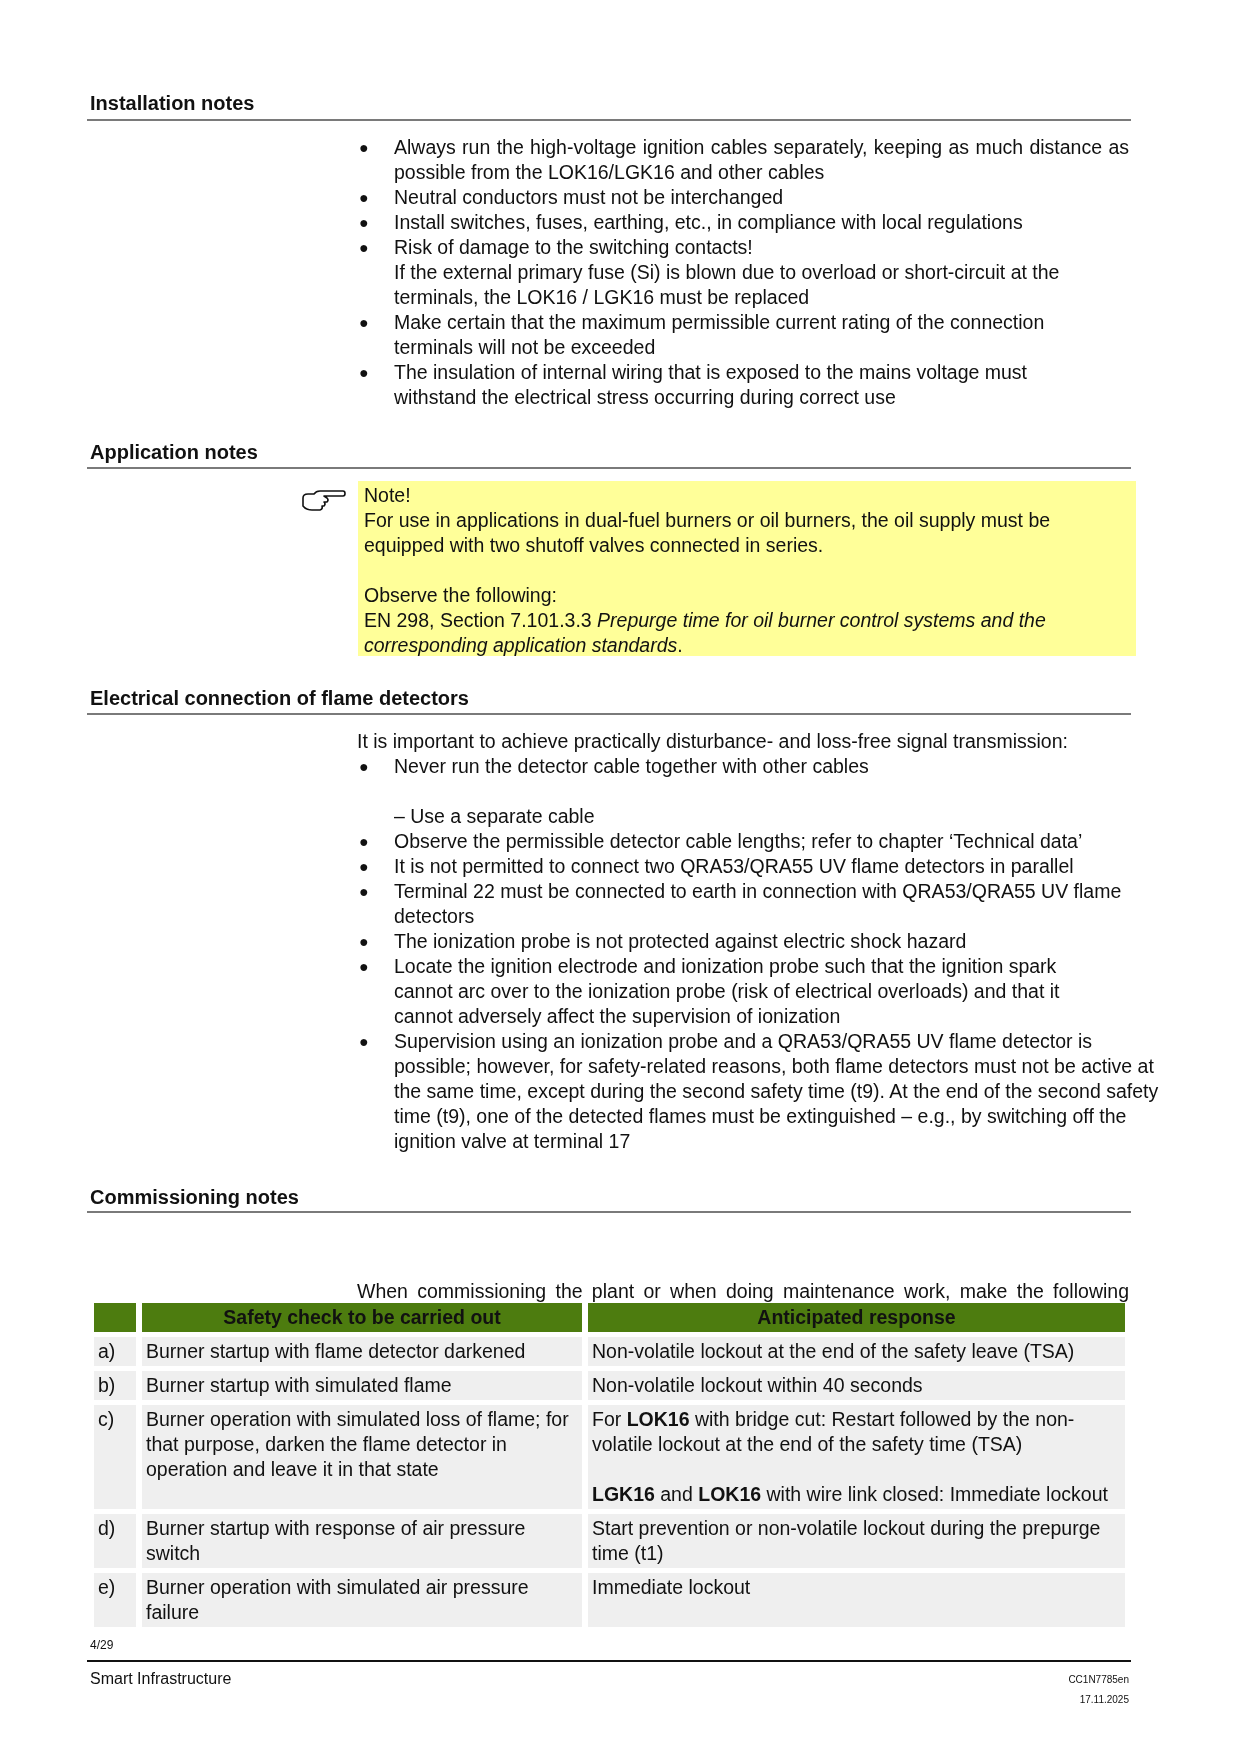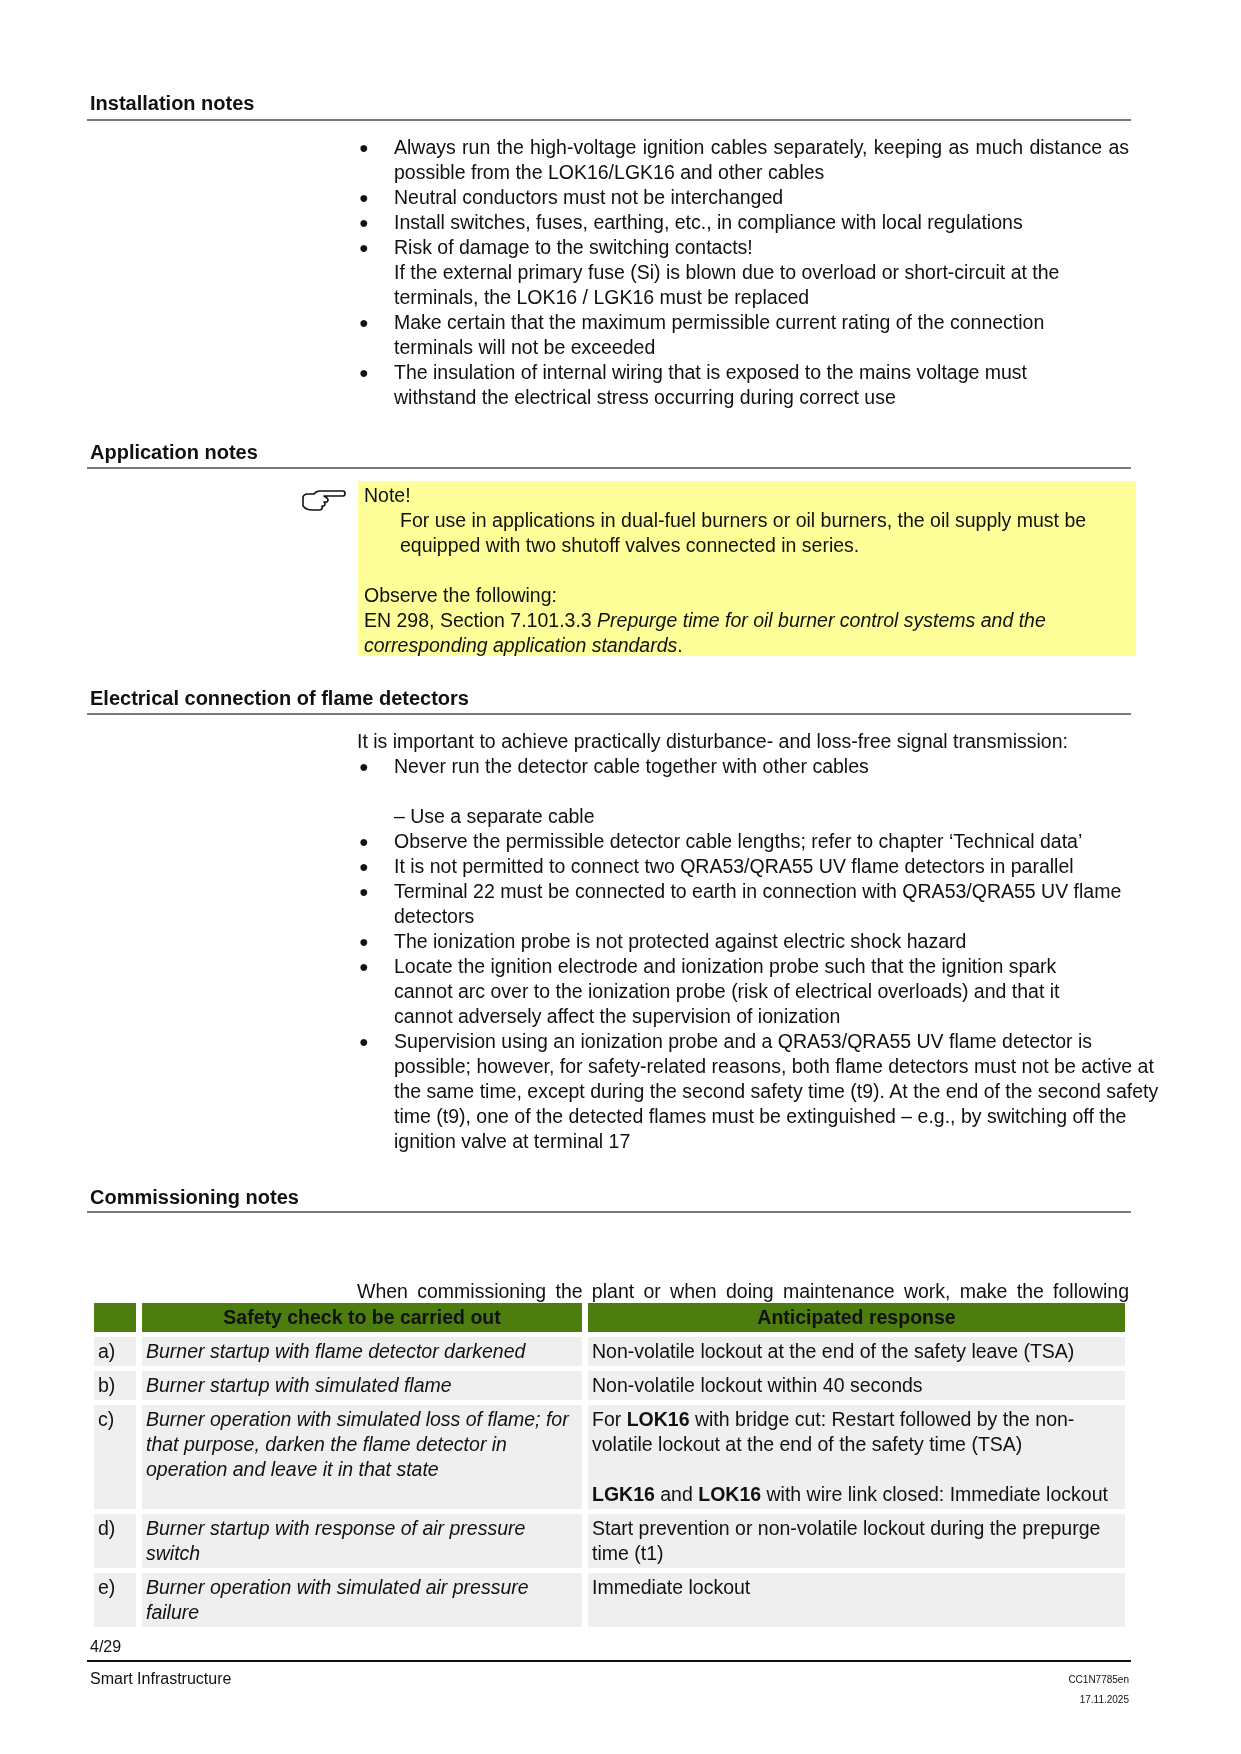--- a/index.html
+++ b/index.html
@@ -36,22 +36,22 @@
   .hand-icon { position: absolute; left: 300px; top: 488px; width: 46px; height: 28px; }
   table.checks {
     position: absolute; left: 88px; top: 1298px; width: 1043px;
     border-collapse: separate; border-spacing: 6px 5px; font-size: 19.5px; line-height: 25px;
   }
   table.checks th {
     background: #4d7c0f; font-weight: bold; text-align: center; padding: 2px 4px; height: 22px;
   }
   table.checks td { background: #efefef; vertical-align: top; padding: 2px 4px; }
   table.checks td.letter { width: 34px; }
-  table.checks td.col1 { width: 432px; font-style: italic; }
-  .footer-page { position: absolute; left: 90px; top: 1638px; font-size: 16px; }
+  table.checks td.col1 { width: 432px; }
+  .footer-page { position: absolute; left: 90px; top: 1638px; font-size: 12px; }
   .footer-rule { position: absolute; left: 87px; top: 1660px; width: 1044px; border-top: 2px solid #111; }
   .footer-left { position: absolute; left: 90px; top: 1670px; font-size: 16px; }
   .footer-right { position: absolute; right: 112px; top: 1670px; font-size: 10px; text-align: right; line-height: 20px; }
   b { font-weight: bold; }
   i { font-style: italic; }
 </style>
 </head>
 <body>
 
 <div class="heading" style="top:91px;">Installation notes</div>
@@ -65,21 +65,21 @@
   <li style="width:700px;"><span class="bullet">●</span><span>The insulation of internal wiring that is exposed to the mains voltage must withstand the electrical stress occurring during correct use</span></li>
 </ul>
 
 <div class="heading" style="top:440px;">Application notes</div>
 <div class="rule" style="top:467px;"></div>
 <svg class="hand-icon" viewBox="0 0 46 28">
   <path d="M3 10 Q3 6 8 6 L14 6 Q16 3 20 3 L43 3 Q45 3 45 5.5 Q45 8 43 8 L24 8 L27 10 Q29 12 27 14 L24 14 Q26 16 24 18 L22 18 Q23 21 20 22 L12 22 Q6 22 3 18 Z" fill="none" stroke="#111" stroke-width="1.6" stroke-linejoin="round"></path>
 </svg>
 <div class="note-box">
   <div>Note!</div>
-  <div style="width:710px;margin-left:36px;">For use in applications in dual-fuel burners or oil burners, the oil supply must be equipped with two shutoff valves connected in series.</div>
+  <div style="width:710px;">For use in applications in dual-fuel burners or oil burners, the oil supply must be equipped with two shutoff valves connected in series.</div>
   <div style="height:25px;"></div>
   <div>Observe the following:</div>
   <div style="width:720px;"><span>EN 298, Section 7.101.3.3 </span><i>Prepurge time for oil burner control systems and the corresponding application standards</i><span>.</span></div>
 </div>
 
 <div class="heading" style="top:686px;">Electrical connection of flame detectors</div>
 <div class="rule" style="top:713px;"></div>
 <div class="abs body-text" style="left:357px; top:729px;">It is important to achieve practically disturbance- and loss-free signal transmission:</div>
 <ul class="bullets" style="top:754px; width:790px;">
   <li><span class="bullet">●</span><span>Never run the detector cable together with other cables</span><br><br><span>– Use a separate cable</span></li>

